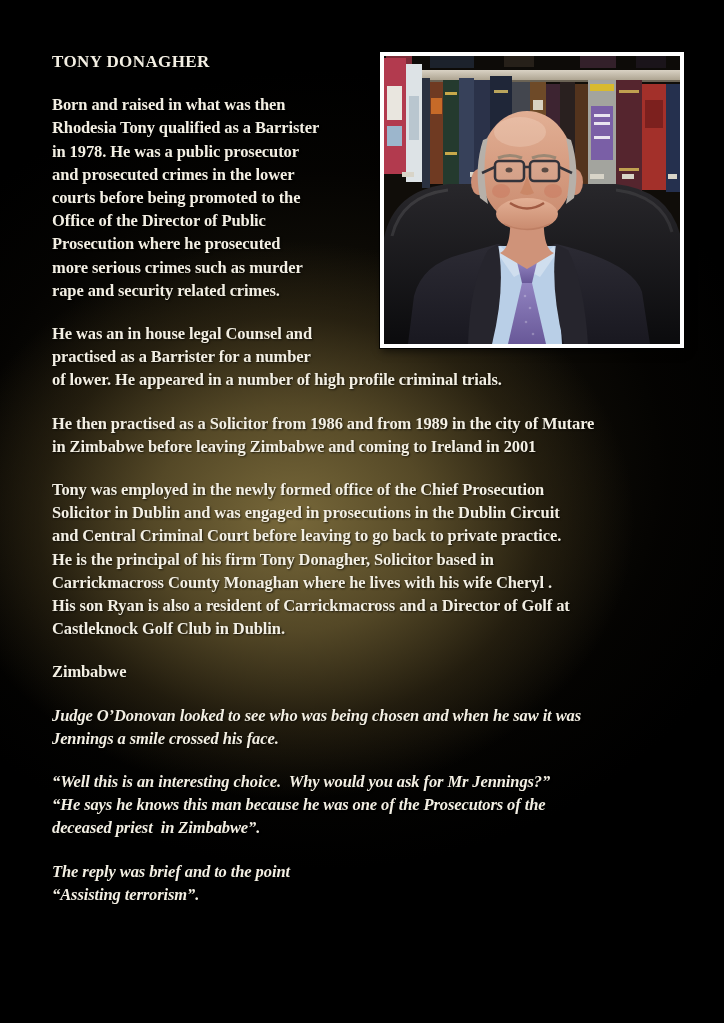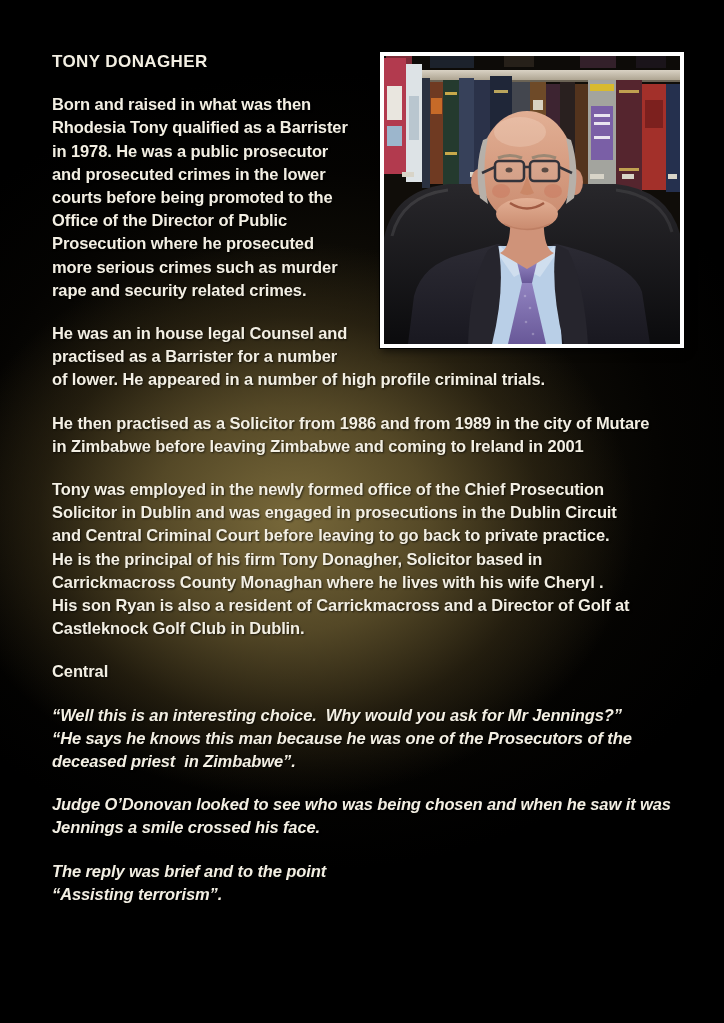--- a/index.html
+++ b/index.html
@@ -1,21 +1,21 @@
 <!DOCTYPE html>
 <html><head>
 <meta charset="utf-8">
 <style>
   html, body { margin: 0; padding: 0; background: #000; }
   .page {
     position: relative;
     width: 724px;
     height: 1023px;
     overflow: hidden;
-    font-family: Liberation Sans, sans-serif;
+    font-family: Liberation Serif, serif;
     background:
       radial-gradient(ellipse 420px 340px at 290px 520px,
         rgba(124,108,60,0.95) 0%, rgba(98,84,45,0.82) 33%,
         rgba(58,48,24,0.5) 60%, rgba(0,0,0,0) 82%),
       radial-gradient(ellipse 580px 500px at 320px 470px,
         rgba(66,56,30,0.55) 0%, rgba(20,16,8,0.2) 60%, rgba(0,0,0,0) 80%),
       #000;
   }
   .content {
     position: absolute;
@@ -215,24 +215,24 @@
     <p class="body">He then practised as a Solicitor from 1986 and from 1989 in the city of Mutare
 in Zimbabwe before leaving Zimbabwe and coming to Ireland in 2001</p>
     <p class="body">Tony was employed in the newly formed office of the Chief Prosecution
 Solicitor in Dublin and was engaged in prosecutions in the Dublin Circuit
 and Central Criminal Court before leaving to go back to private practice.
 He is the principal of his firm Tony Donagher, Solicitor based in
 Carrickmacross County Monaghan where he lives with his wife Cheryl .
 His son Ryan is also a resident of Carrickmacross and a Director of Golf at
 Castleknock Golf Club in Dublin.</p>
 
-    <h2 class="extract-heading">Central</h2>
-
+    <h2 class="extract-heading">Zimbabwe</h2>
+
+    <p class="quote">Judge O’Donovan looked to see who was being chosen and when he saw it was
+Jennings a smile crossed his face.</p>
     <p class="quote">“Well this is an interesting choice.  Why would you ask for Mr Jennings?”
 “He says he knows this man because he was one of the Prosecutors of the
 deceased priest  in Zimbabwe”.</p>
-    <p class="quote">Judge O’Donovan looked to see who was being chosen and when he saw it was
-Jennings a smile crossed his face.</p>
     <p class="quote">The reply was brief and to the point
 “Assisting terrorism”.</p>
 
   </div>
 </div>
 
 </body></html>

